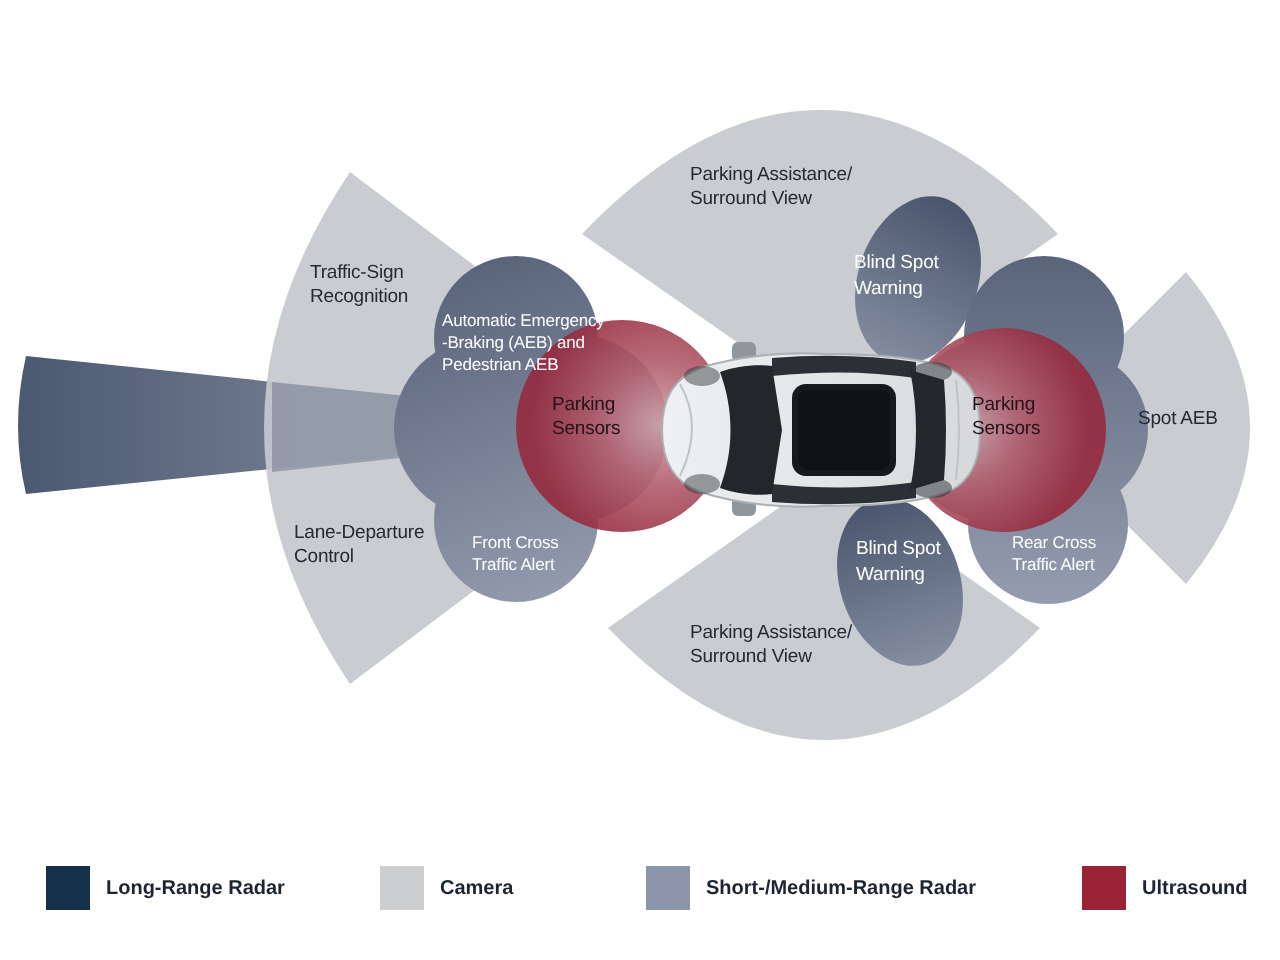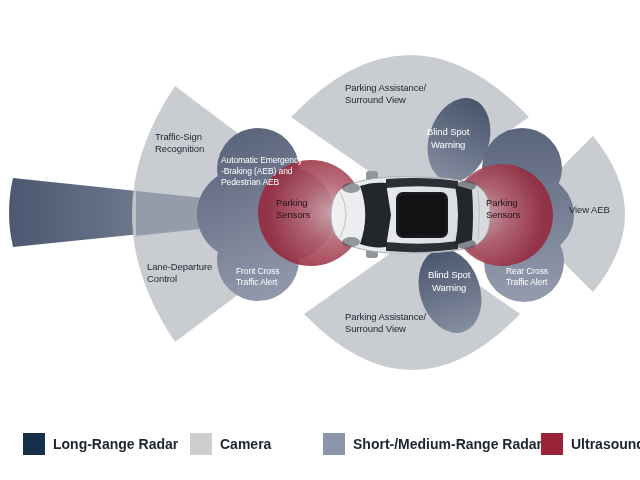--- a/index.html
+++ b/index.html
@@ -7,30 +7,30 @@
     position:relative;width:640px;height:480px;background:#ffffff;overflow:hidden;
     font-family:"Liberation Sans","DejaVu Sans",sans-serif;
   }
   #diagram-svg{position:absolute;left:0;top:0;}
   .zone-label{
     position:absolute;font-weight:normal;white-space:pre-line;pointer-events:none;
     letter-spacing:-0.1px;
   }
   .lbl-dark{color:#212a35;font-size:9.5px;line-height:11.5px;}
   .lbl-white{color:#ffffff;font-size:8.5px;line-height:11px;margin-top:12px;}
-  .lbl-white-lg{color:#ffffff;font-size:9.5px;line-height:12.5px;text-align:center;}
+  .lbl-white-lg{color:#ffffff;font-size:9.5px;line-height:12.5px;}
   .lbl-red{color:#23121a;font-size:9.5px;line-height:11.5px;}
   .legend-item{
     position:absolute;top:433px;display:flex;align-items:center;height:22px;
   }
   .legend-swatch{
     width:22px;height:22px;display:inline-block;flex:0 0 auto;
   }
   .legend-label{
-    margin-left:8px;font-size:14px;font-weight:bold;color:#1b2430;white-space:nowrap;
+    margin-left:8px;font-size:10px;font-weight:bold;color:#1b2430;white-space:nowrap;
   }
 </style>
 </head>
 <body>
 
 <div id="stage">
 
   <svg id="diagram-svg" width="640" height="480" viewBox="0 0 640 480" xmlns="http://www.w3.org/2000/svg">
     <defs>
       <linearGradient id="gCone" x1="13" y1="213" x2="347" y2="213" gradientUnits="userSpaceOnUse">
@@ -150,21 +150,21 @@
   <div class="zone-label lbl-white-lg" style="left:427px;top:126px">Blind Spot
 Warning</div>
   <div class="zone-label lbl-white-lg" style="left:428px;top:269px">Blind Spot
 Warning</div>
   <div class="zone-label lbl-dark" style="left:345px;top:311px">Parking Assistance/
 Surround View</div>
   <div class="zone-label lbl-red" style="left:486px;top:197px">Parking
 Sensors</div>
   <div class="zone-label lbl-white" style="left:506px;top:254px">Rear Cross
 Traffic Alert</div>
-  <div class="zone-label lbl-dark" style="left:569px;top:204px">View AEB</div>
+  <div class="zone-label lbl-dark" style="left:569px;top:204px">Spot AEB</div>
 
   <div class="legend-item" style="left:23px">
     <span class="legend-swatch" style="background: rgb(20, 48, 74);"></span>
     <span class="legend-label">Long-Range Radar</span>
   </div>
   <div class="legend-item" style="left:323px">
     <span class="legend-swatch" style="background: rgb(140, 149, 169);"></span>
     <span class="legend-label">Short-/Medium-Range Radar</span>
   </div>
   <div class="legend-item" style="left:190px">

